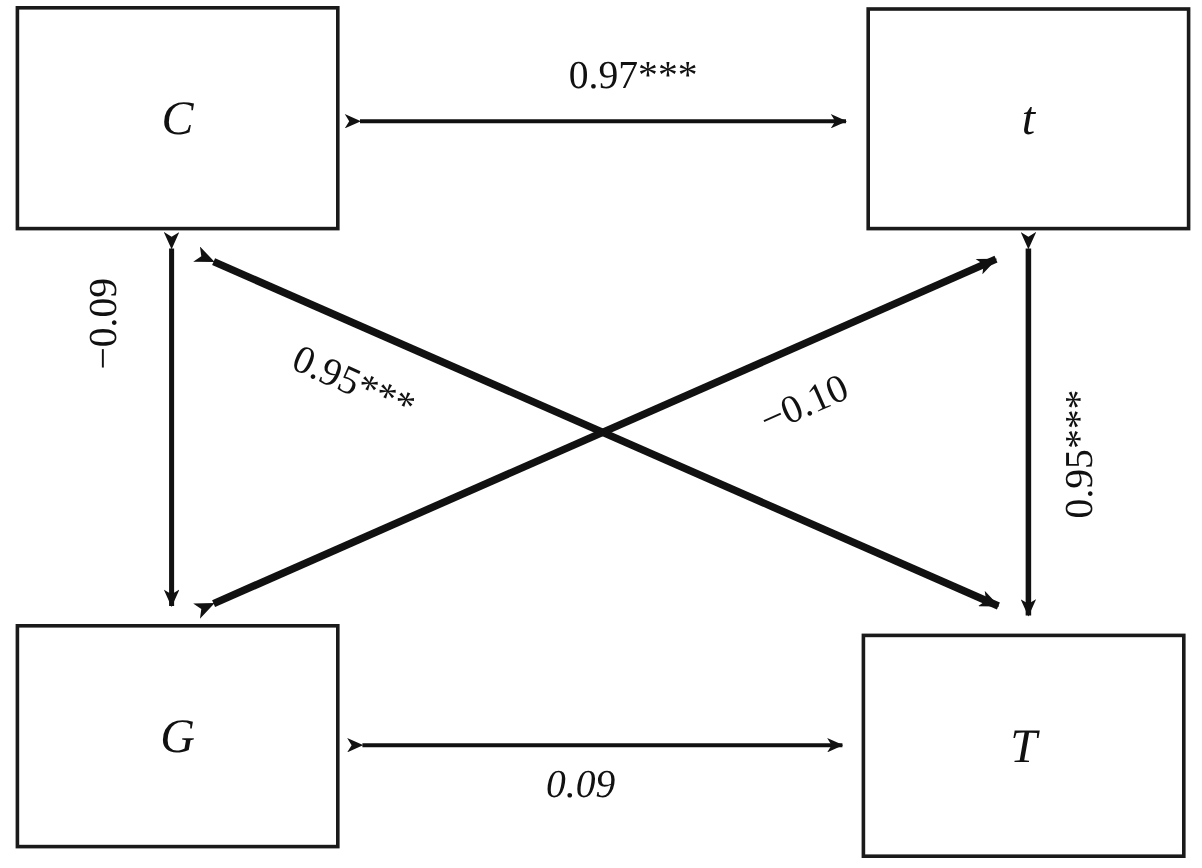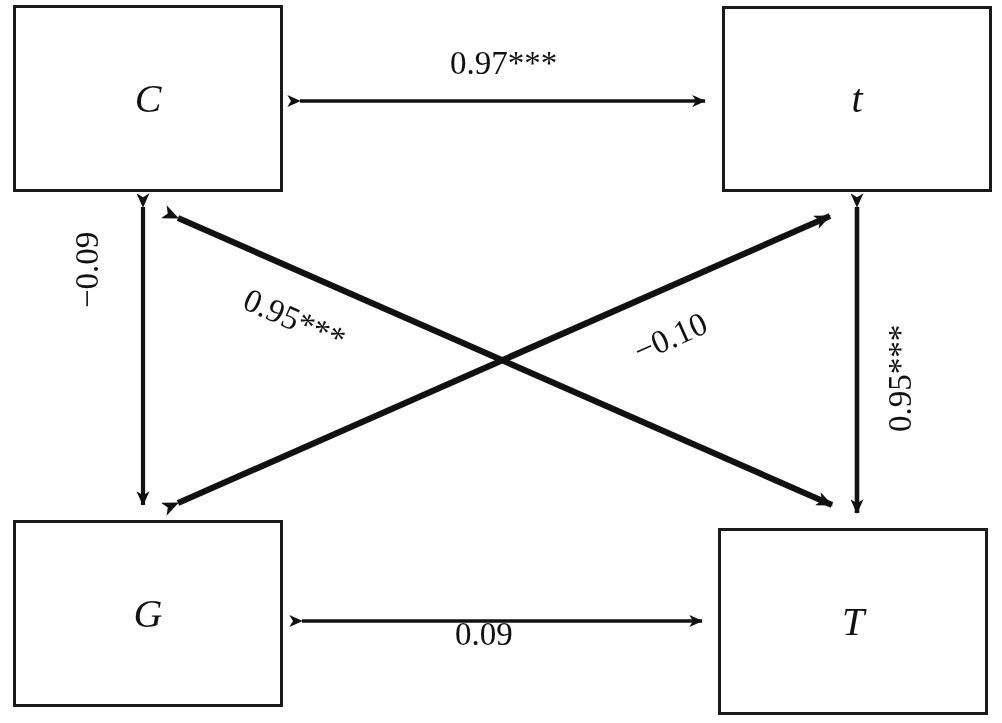--- a/index.html
+++ b/index.html
@@ -43,22 +43,22 @@
   }
   .edge-label {
     position: absolute;
     font-family: "Liberation Serif", "DejaVu Serif", serif;
     font-size: 33px;
     color: #111111;
     white-space: nowrap;
     line-height: 1;
     user-select: none;
   }
-  .lbl-h097 { left: 450px; top: 47px; text-align: center; }
-  .lbl-h009 { left: 455px; top: 618px; }
+  .lbl-h097 { left: 474px; top: 47px; text-align: center; }
+  .lbl-h009 { left: 455px; top: 638px; font-style: italic; }
   .lbl-v009 {
     left: 71px; top: 308px;
     transform: rotate(-90deg);
     transform-origin: left top;
   }
   .lbl-v095 {
     left: 884px; top: 432px;
     transform: rotate(-90deg);
     transform-origin: left top;
   }

